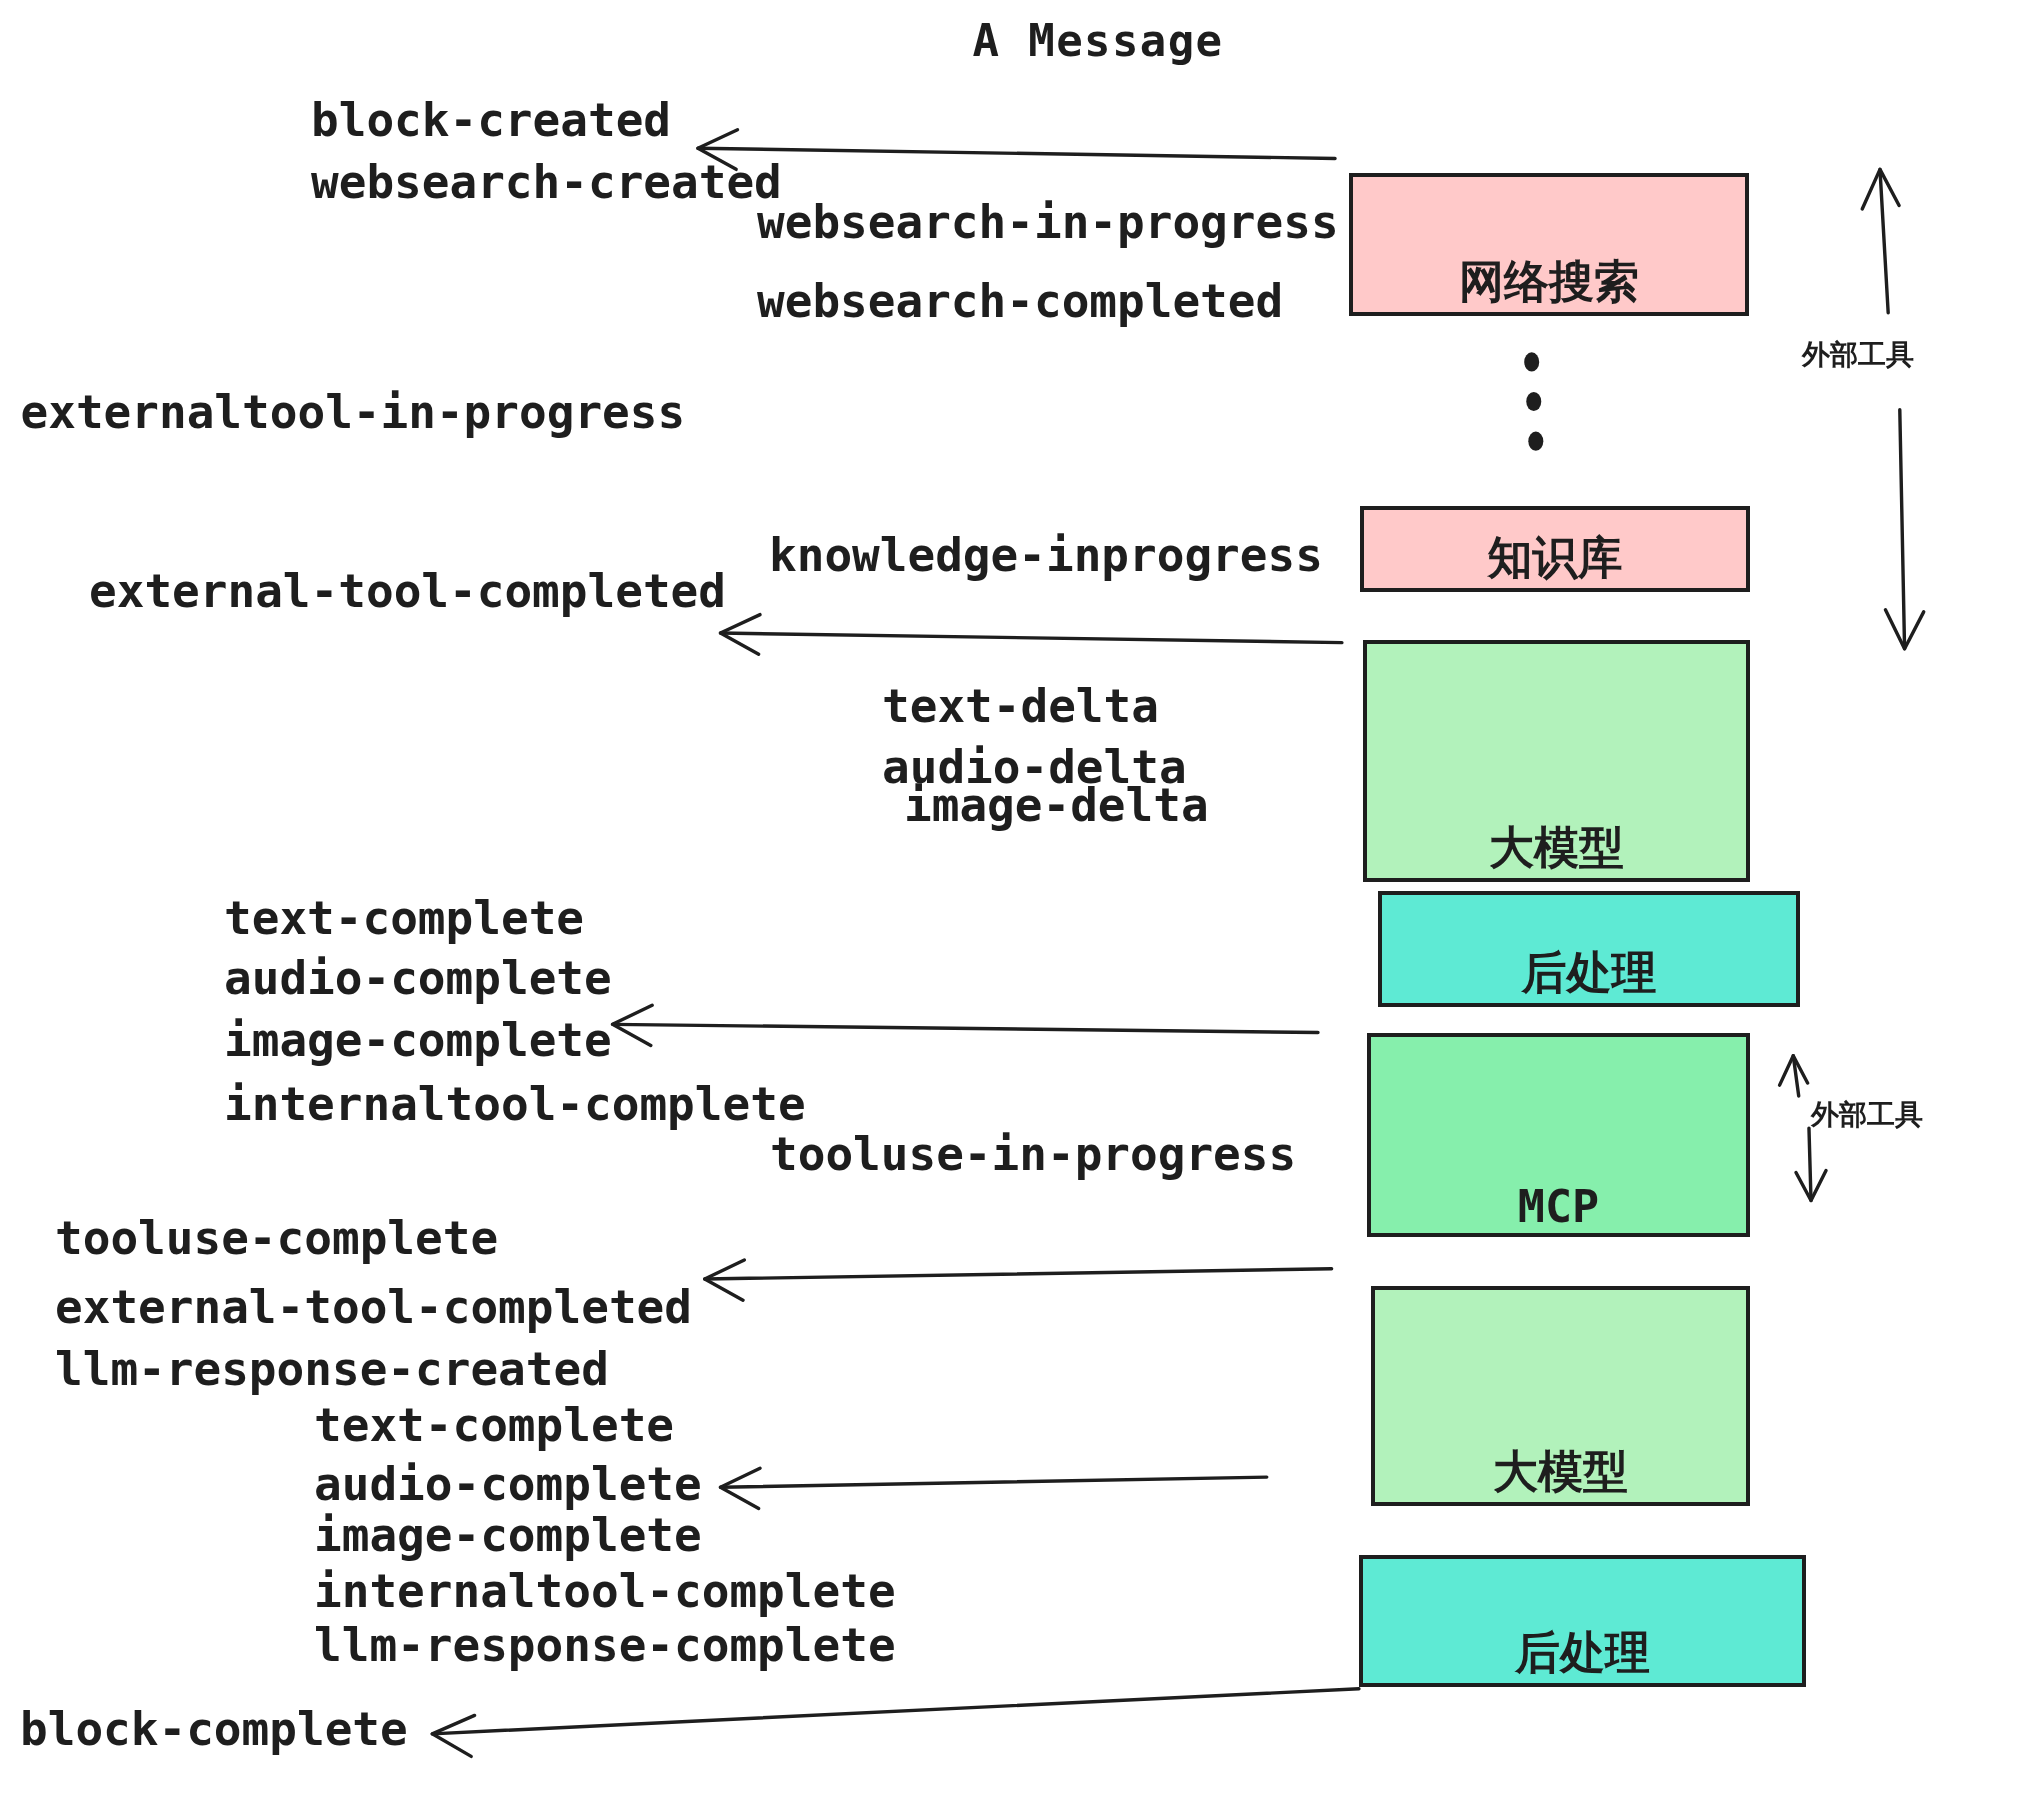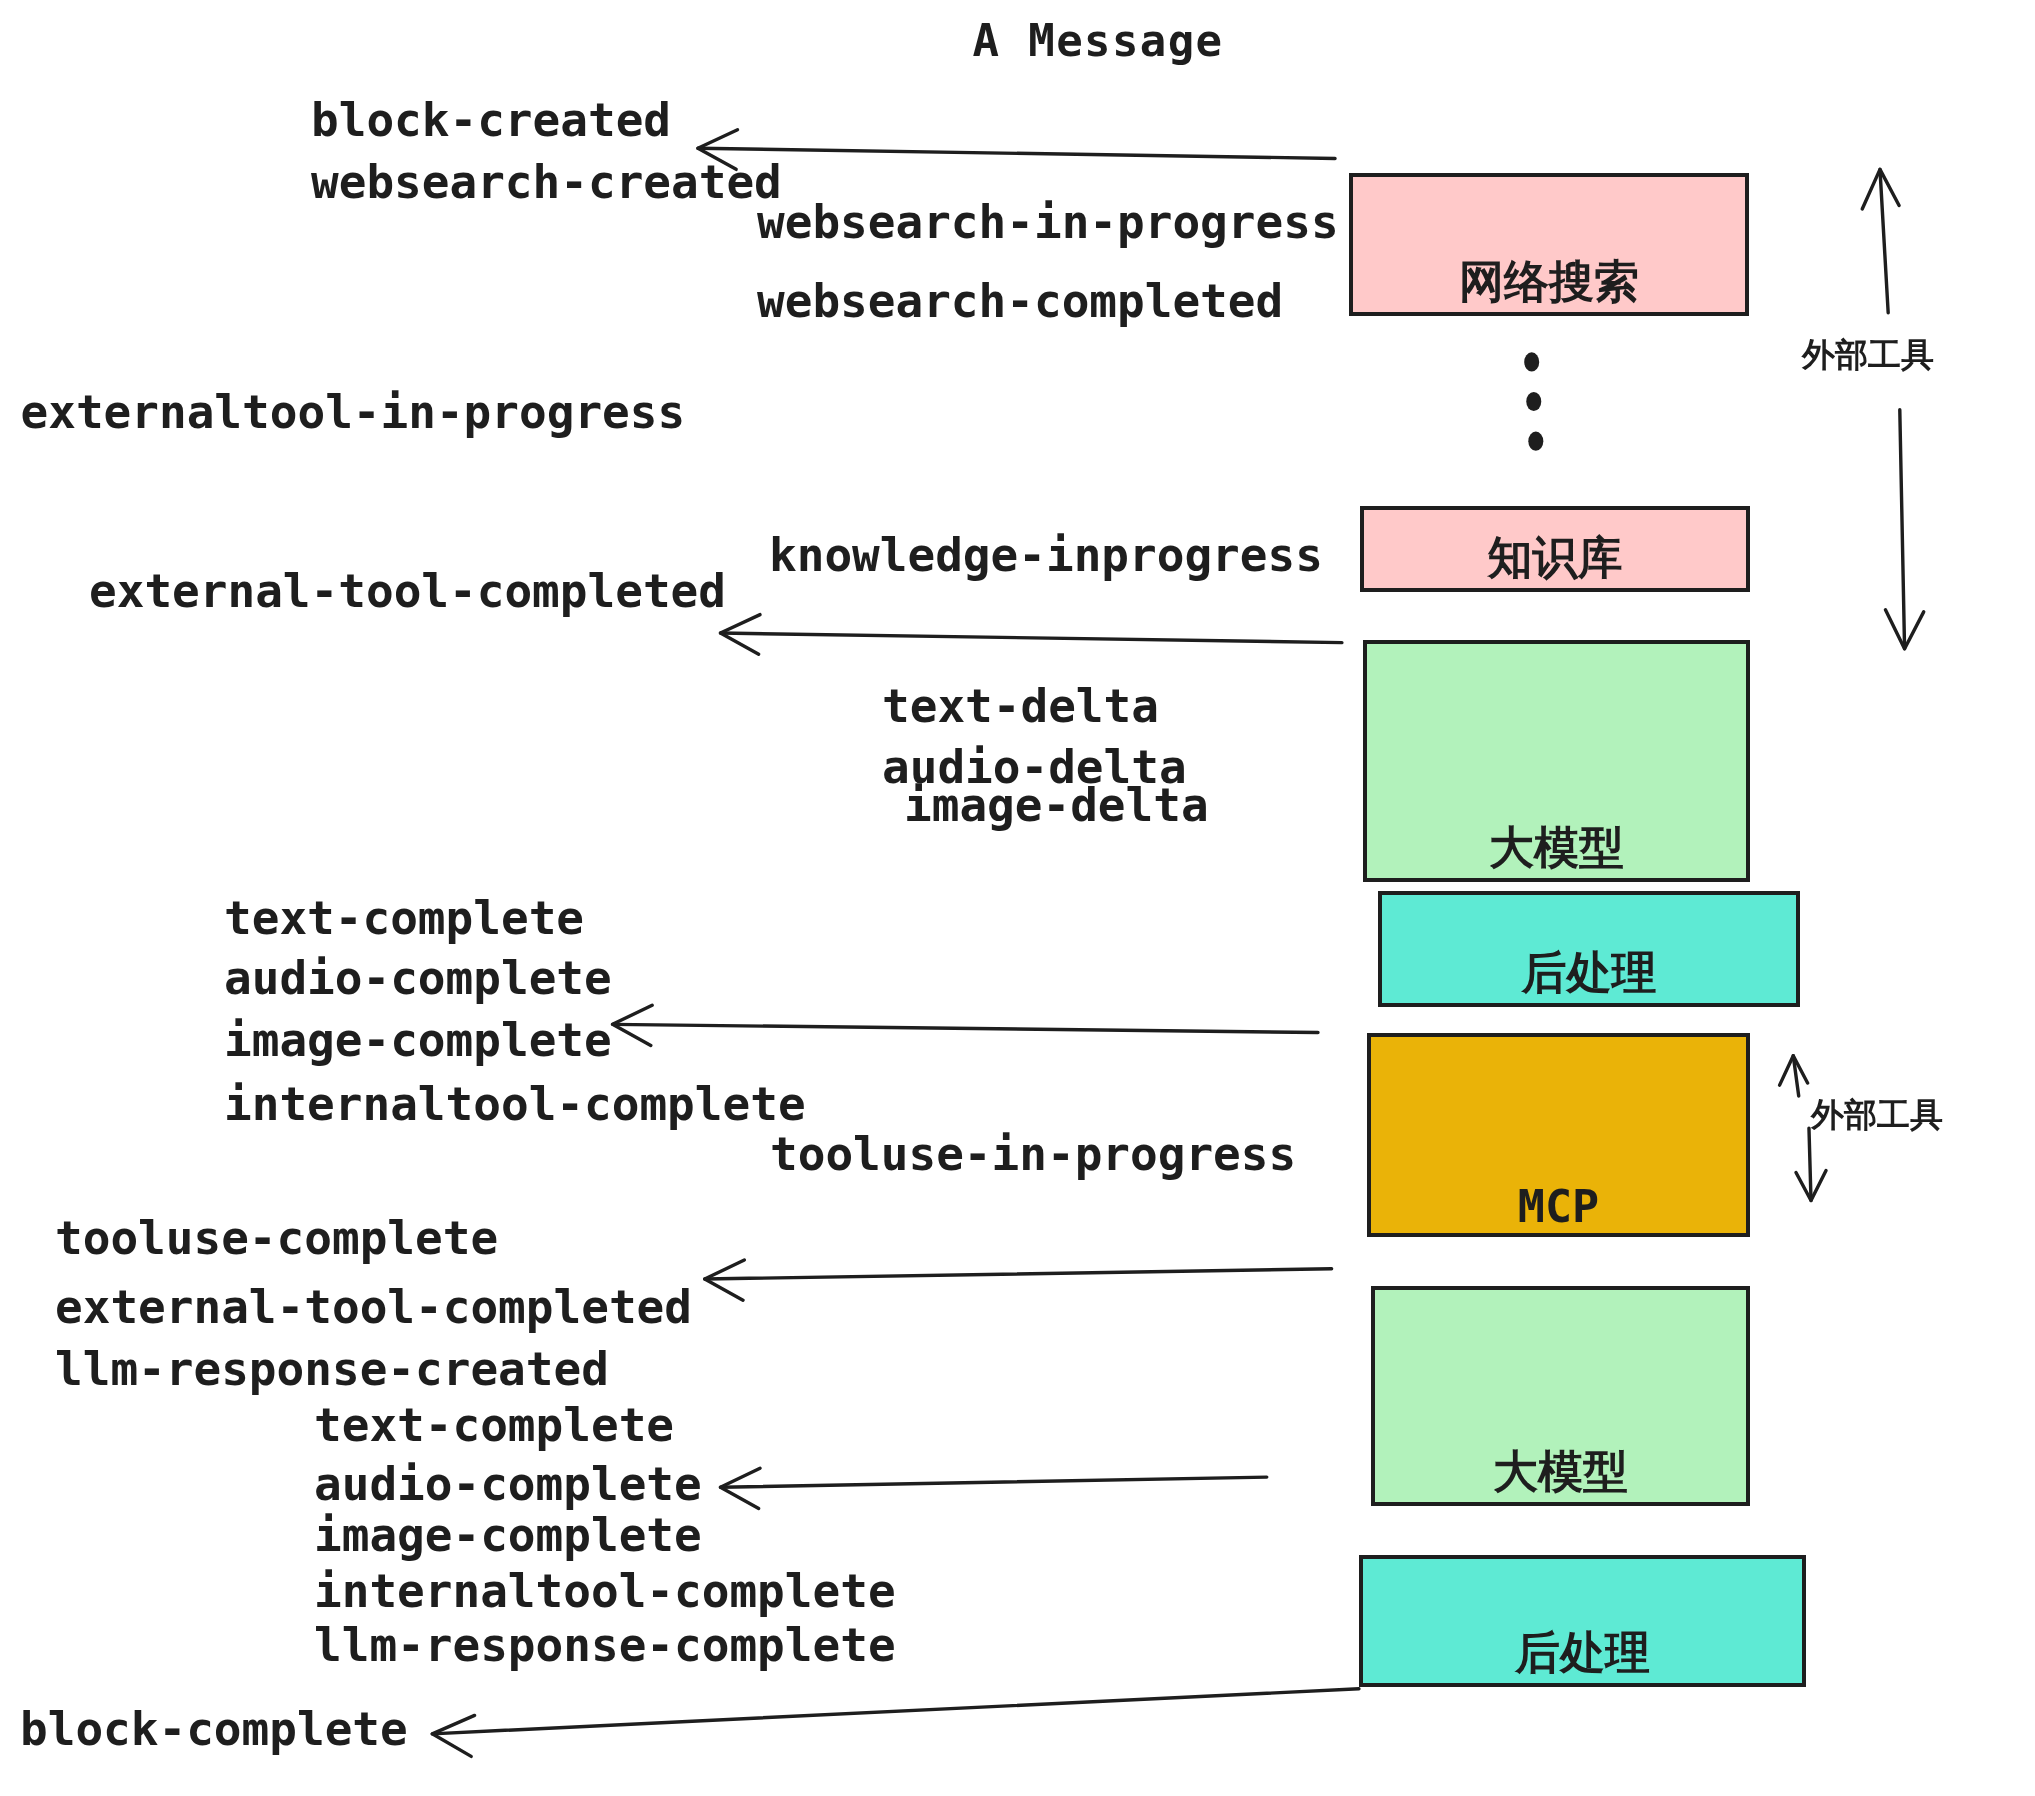--- a/index.html
+++ b/index.html
@@ -38,26 +38,26 @@
   }
   .box .lbl{
     font-size:45px;
     font-weight:600;
     font-family:"DejaVu Sans","DejaVu Sans Mono",sans-serif;
     white-space:nowrap;
   }
   .box .lbl.mono{font-family:"DejaVu Sans Mono",monospace;}
   .pink{background:#FFC9C9;}
   .green{background:#B2F2BB;}
-  .yellow{background:#eab308;}
+  .yellow{background:#86efac;}
   .white{background:#5eead4;}
   .side-label{
     position:absolute;
     transform:translateY(-50%);
-    font-size:33px;
+    font-size:28px;
     font-weight:600;
     font-family:"DejaVu Sans","DejaVu Sans Mono",sans-serif;
     white-space:nowrap;
   }
   svg.overlay{
     position:absolute;
     left:0;top:0;
     width:2035px;height:1796px;
     pointer-events:none;
   }

